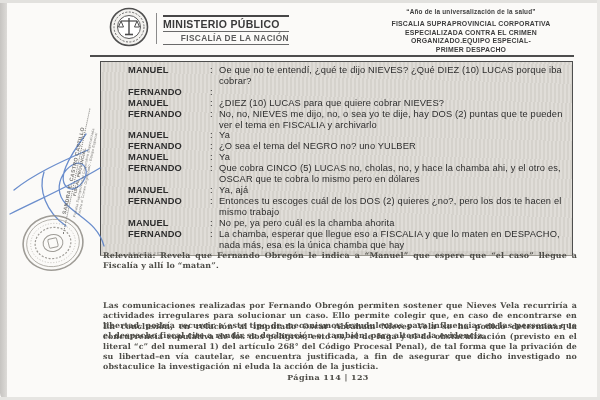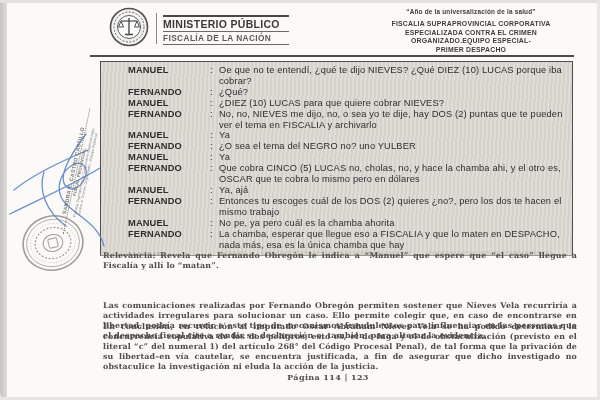--- a/index.html
+++ b/index.html
@@ -12,21 +12,21 @@
   .edge-right{position:absolute;right:0;top:0;width:3px;height:400px;background:#e8e7e4;}
   .edge-bottom{position:absolute;left:0;bottom:0;width:600px;height:3px;background:#e6e5e2;}
 
   
   .logo{position:absolute;left:109px;top:7px;width:40px;height:40px;}
   .hdr-sep{position:absolute;left:156px;top:13px;width:1px;height:31px;background:#8a8a8a;}
   .ministry{position:absolute;left:163px;top:15px;width:126px;color:#3a3a3a;}
   .ministry .l1{display:block;font-size:10.5px;font-weight:bold;letter-spacing:.3px;
                 border-top:2px solid #474747;border-bottom:1px solid #6a6a6a;padding:1px 0 1px 0;}
   .ministry .l2{display:block;font-size:8.3px;font-weight:bold;color:#5a5a5a;letter-spacing:.4px;
-                border-bottom:1.5px solid #6a6a6a;padding:1px 0 1px 0;}
+                border-bottom:1.5px solid #6a6a6a;padding:1px 0 1px 0;text-align:right;}
   .office{position:absolute;left:357px;top:8px;width:228px;text-align:center;color:#3d3d3d;}
   .office .motto{display:block;font-size:6.4px;font-weight:bold;margin-bottom:5px;letter-spacing:.2px;}
   .office .ln{display:block;font-size:6.9px;font-weight:bold;line-height:8.6px;letter-spacing:.2px;}
   .hdr-rule{position:absolute;left:90px;top:55px;width:484px;height:2px;background:#4d4d4d;}
 
   
   .tbox{position:absolute;left:100px;top:61px;width:473px;height:195px;box-sizing:border-box;
         background:#d9d6d0;border:1.5px solid #4e4e4e;border-bottom-color:#9a978f;
         overflow:hidden;padding:3px 5px 0 7px;
         background-image:repeating-linear-gradient(93deg,rgba(255,255,255,.18) 0 2px,rgba(0,0,0,.02) 2px 4px);}
@@ -95,21 +95,20 @@
     <div>
     <div class="trow">
       <span class="speaker">MANUEL</span>
       <span class="colon">:</span>
       <span class="text">Oe que no te entendí, ¿qué te dijo NIEVES? ¿Qué DIEZ (10) LUCAS porque iba cobrar?</span>
     </div>
 
     <div class="trow">
       <span class="speaker">FERNANDO</span>
       <span class="colon">:</span>
-      <span class="text">¿Qué?</span>
     </div>
 
     <div class="trow">
       <span class="speaker">MANUEL</span>
       <span class="colon">:</span>
       <span class="text">¿DIEZ (10) LUCAS para que quiere cobrar NIEVES?</span>
     </div>
 
     <div class="trow">
       <span class="speaker">FERNANDO</span>

